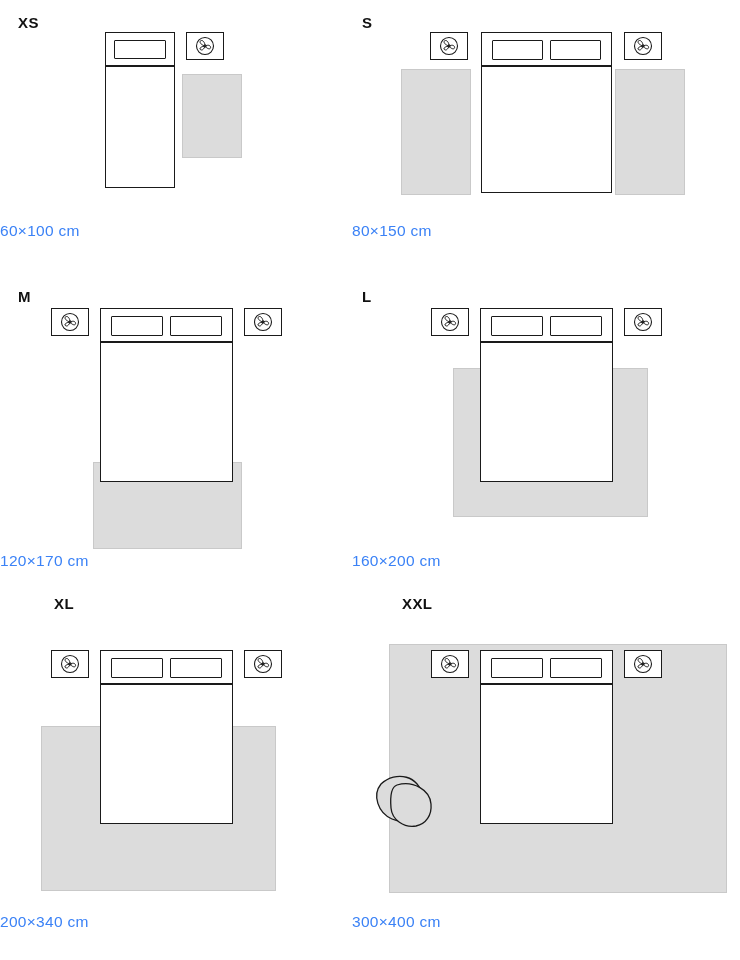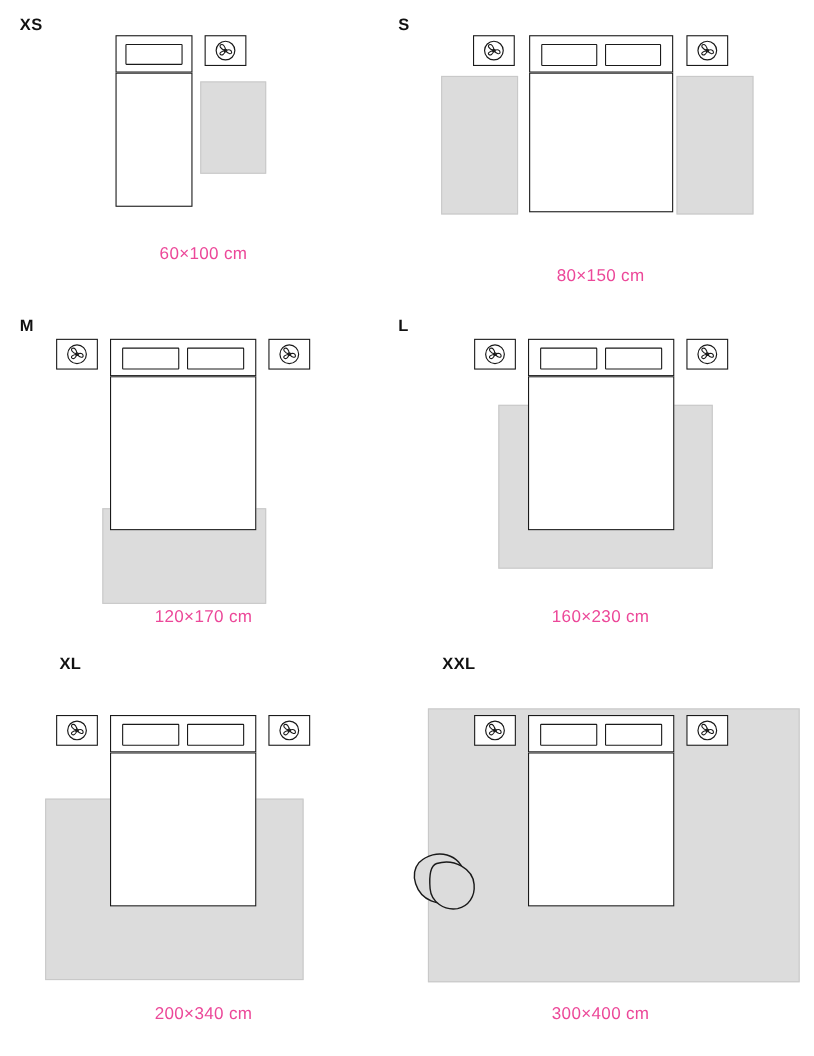--- a/index.html
+++ b/index.html
@@ -23,22 +23,22 @@
     position: absolute;
   }
   .size-label {
     font-size: 15px;
     font-weight: bold;
     letter-spacing: 0.4px;
     color: #111111;
   }
   .dim-label {
     font-size: 15.5px;
-    color: #ec4899;
-    text-align: center;
+    color: #3b82f6;
+    text-align: left;
     width: 100%;
     letter-spacing: 0.3px;
   }
   .scene {
     position: absolute;
   }
   .rug {
     position: absolute;
     background: #dcdcdc;
     border: 1px solid #c9c9c9;
@@ -140,21 +140,21 @@
         <svg class="lamp-svg" width="20" height="20" viewBox="0 0 24 24">
           <circle cx="12" cy="12" r="10.2" fill="none" stroke="#1a1a1a" stroke-width="1.3"></circle>
           <path d="M12 12 C12 7.4 9.2 4.6 7.0 5.6 C4.9 6.6 6.1 10.2 12 12 Z" fill="none" stroke="#1a1a1a" stroke-width="1.2"></path>
           <path d="M12 12 C16.2 10.1 18.6 11.4 18.7 13.7 C18.8 16.1 15.2 16.3 12 12 Z" fill="none" stroke="#1a1a1a" stroke-width="1.2"></path>
           <path d="M12 12 C10.6 16.4 8.2 17.6 6.5 16.3 C4.8 15.0 7.0 12.6 12 12 Z" fill="none" stroke="#1a1a1a" stroke-width="1.2"></path>
           <circle cx="12" cy="12" r="1.5" fill="none" stroke="#1a1a1a" stroke-width="1.1"></circle>
         </svg>
       </div>
     </div>
 
-    <div class="dim-label" style="position:absolute;left:0;top:222px;margin-top:20px;">80×150 cm</div>
+    <div class="dim-label" style="position:absolute;left:0;top:222px;">80×150 cm</div>
   </div>
 
   <div class="cell" style="left:0;top:276px;width:370px;height:300px;">
     <div class="size-label" style="position:absolute;left:18px;top:12px;">M</div>
 
     <div class="scene" style="left:0;top:28px;width:370px;height:240px;">
 
       <div class="rug" style="left:93px;top:158px;width:147px;height:85px;"></div>
 
       <div class="bed" style="left:100px;top:38px;width:133px;height:140px;"></div>
@@ -214,21 +214,21 @@
         <svg class="lamp-svg" width="20" height="20" viewBox="0 0 24 24">
           <circle cx="12" cy="12" r="10.2" fill="none" stroke="#1a1a1a" stroke-width="1.3"></circle>
           <path d="M12 12 C12 7.4 9.2 4.6 7.0 5.6 C4.9 6.6 6.1 10.2 12 12 Z" fill="none" stroke="#1a1a1a" stroke-width="1.2"></path>
           <path d="M12 12 C16.2 10.1 18.6 11.4 18.7 13.7 C18.8 16.1 15.2 16.3 12 12 Z" fill="none" stroke="#1a1a1a" stroke-width="1.2"></path>
           <path d="M12 12 C10.6 16.4 8.2 17.6 6.5 16.3 C4.8 15.0 7.0 12.6 12 12 Z" fill="none" stroke="#1a1a1a" stroke-width="1.2"></path>
           <circle cx="12" cy="12" r="1.5" fill="none" stroke="#1a1a1a" stroke-width="1.1"></circle>
         </svg>
       </div>
     </div>
 
-    <div class="dim-label" style="position:absolute;left:0;top:276px;">160×230 cm</div>
+    <div class="dim-label" style="position:absolute;left:0;top:276px;">160×200 cm</div>
   </div>
 
   <div class="cell" style="left:0;top:588px;width:370px;height:372px;">
     <div class="size-label" style="position:absolute;left:18px;top:7px;margin-left:36px;">XL</div>
 
     <div class="scene" style="left:0;top:58px;width:370px;height:290px;">
 
       <div class="rug" style="left:41px;top:80px;width:233px;height:163px;"></div>
 
       <div class="bed" style="left:100px;top:38px;width:133px;height:140px;"></div>

